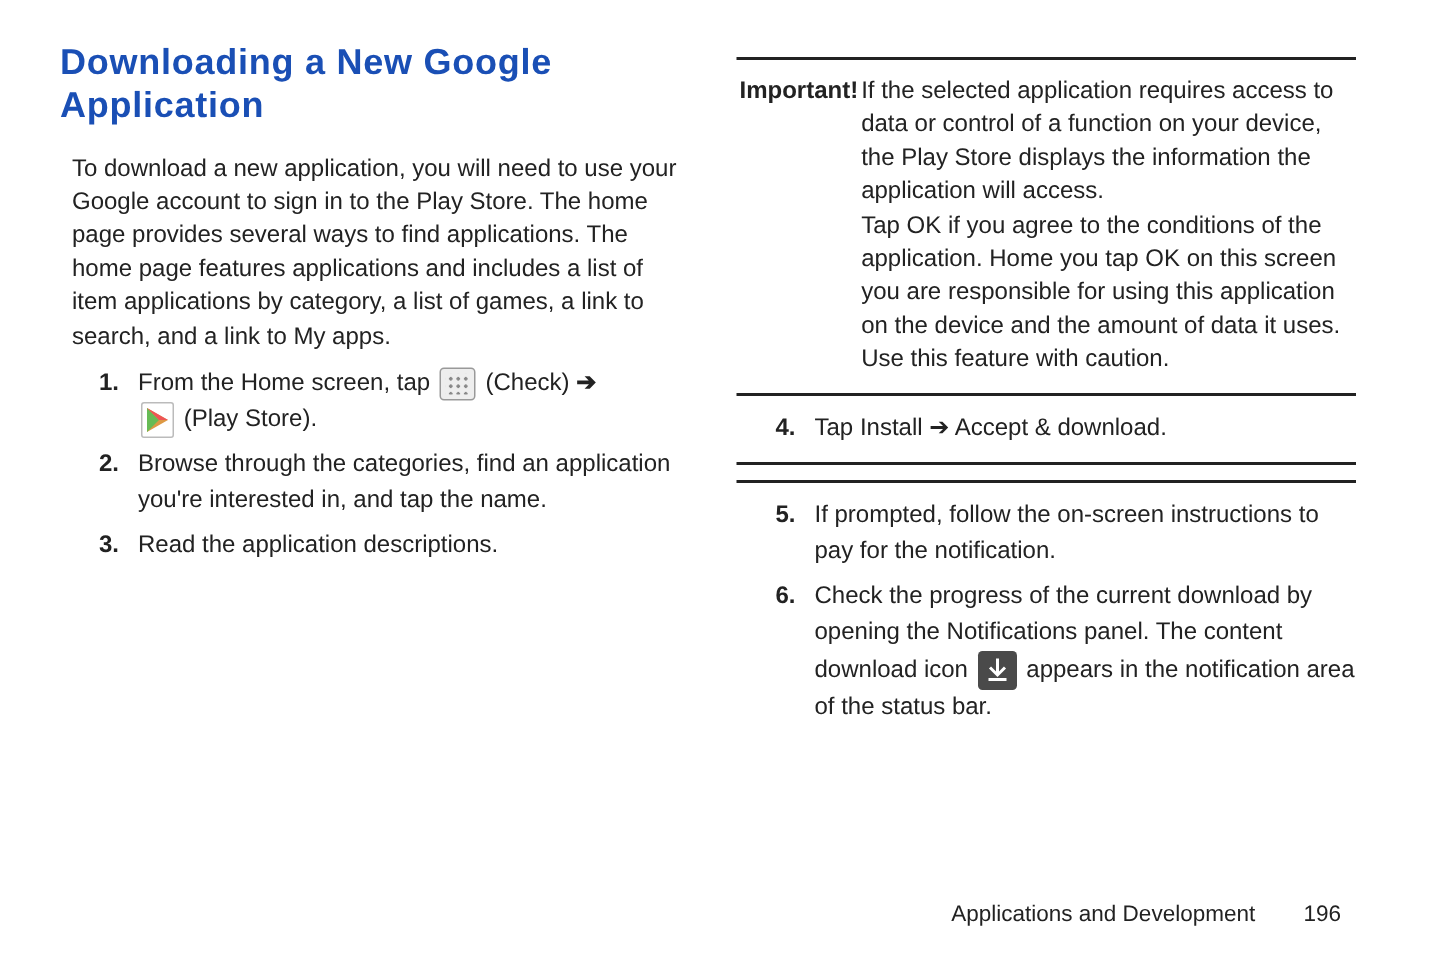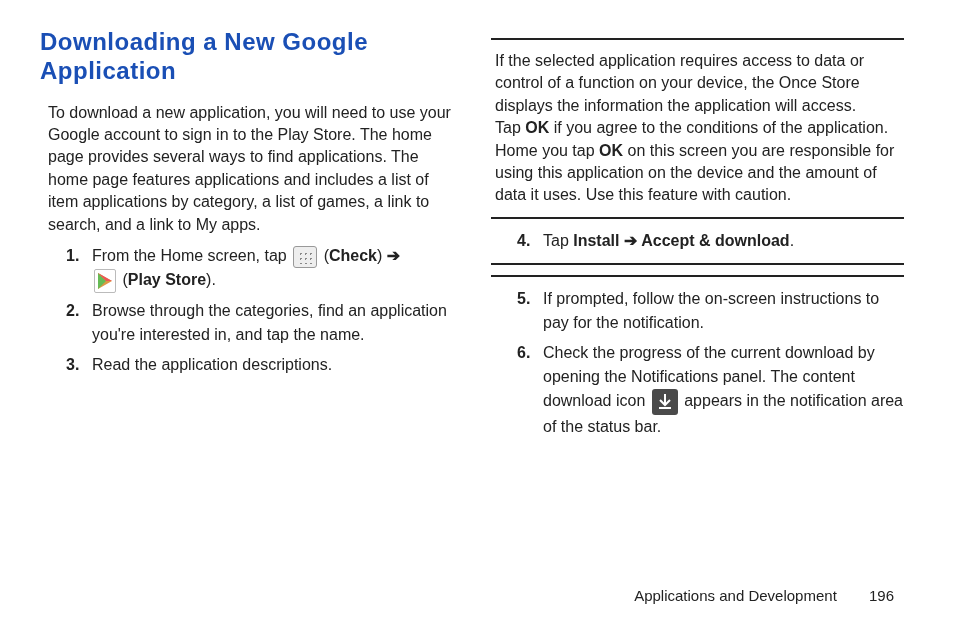--- a/index.html
+++ b/index.html
@@ -99,26 +99,26 @@
       line-height: 1.4;
       padding: 0 2px;
     }
     .callout .label {
       font-weight: bold;
       white-space: nowrap;
     }
     .callout .body { flex: 1; margin-left: 2px; }
     .footer {
       position: absolute;
-      bottom: 32px;
+      bottom: 18px;
       right: 60px;
       font-size: 15px;
     }
     .footer .pnum { margin-left: 28px; }
-    .bold { font-weight: bold; }
+    .bold { font-weight: normal; }
     .arrow { font-weight: bold; }
   </style>
 </head>
 <body>
 
 <div class="columns">
 
   <div class="col">
     <h2 class="section-heading">Downloading a New Google Application</h2>
     <p class="intro">To download a new application, you will need to use your Google account to sign in to the Play Store. The home page provides several ways to find applications. The home page features applications and includes a list of item applications by category, a list of games, a link to search, and a link to My apps.</p>
@@ -147,22 +147,23 @@
       <li>
         <span class="num">3.</span>
         <span class="step-body">Read the application descriptions.</span>
       </li>
     </ol>
   </div>
 
   <div class="col">
     <hr class="hr-heavy">
     <div class="callout">
+      <span class="label">Important!</span>
       <span class="body">
-        <span>If the selected application requires access to data or control of a function on your device, the Once Store displays the information the application will access.</span><br>
+        <span>If the selected application requires access to data or control of a function on your device, the Play Store displays the information the application will access.</span><br>
         <span>Tap </span><span class="bold">OK</span><span> if you agree to the conditions of the application. Home you tap </span><span class="bold">OK</span><span> on this screen you are responsible for using this application on the device and the amount of data it uses. Use this feature with caution.</span>
       </span>
     </div>
     <hr class="hr-heavy">
 
     <ol class="steps">
       <li>
         <span class="num">4.</span>
         <span class="step-body">
           <span>Tap </span><span class="bold">Install ➔ Accept &amp; download</span><span>.</span>

